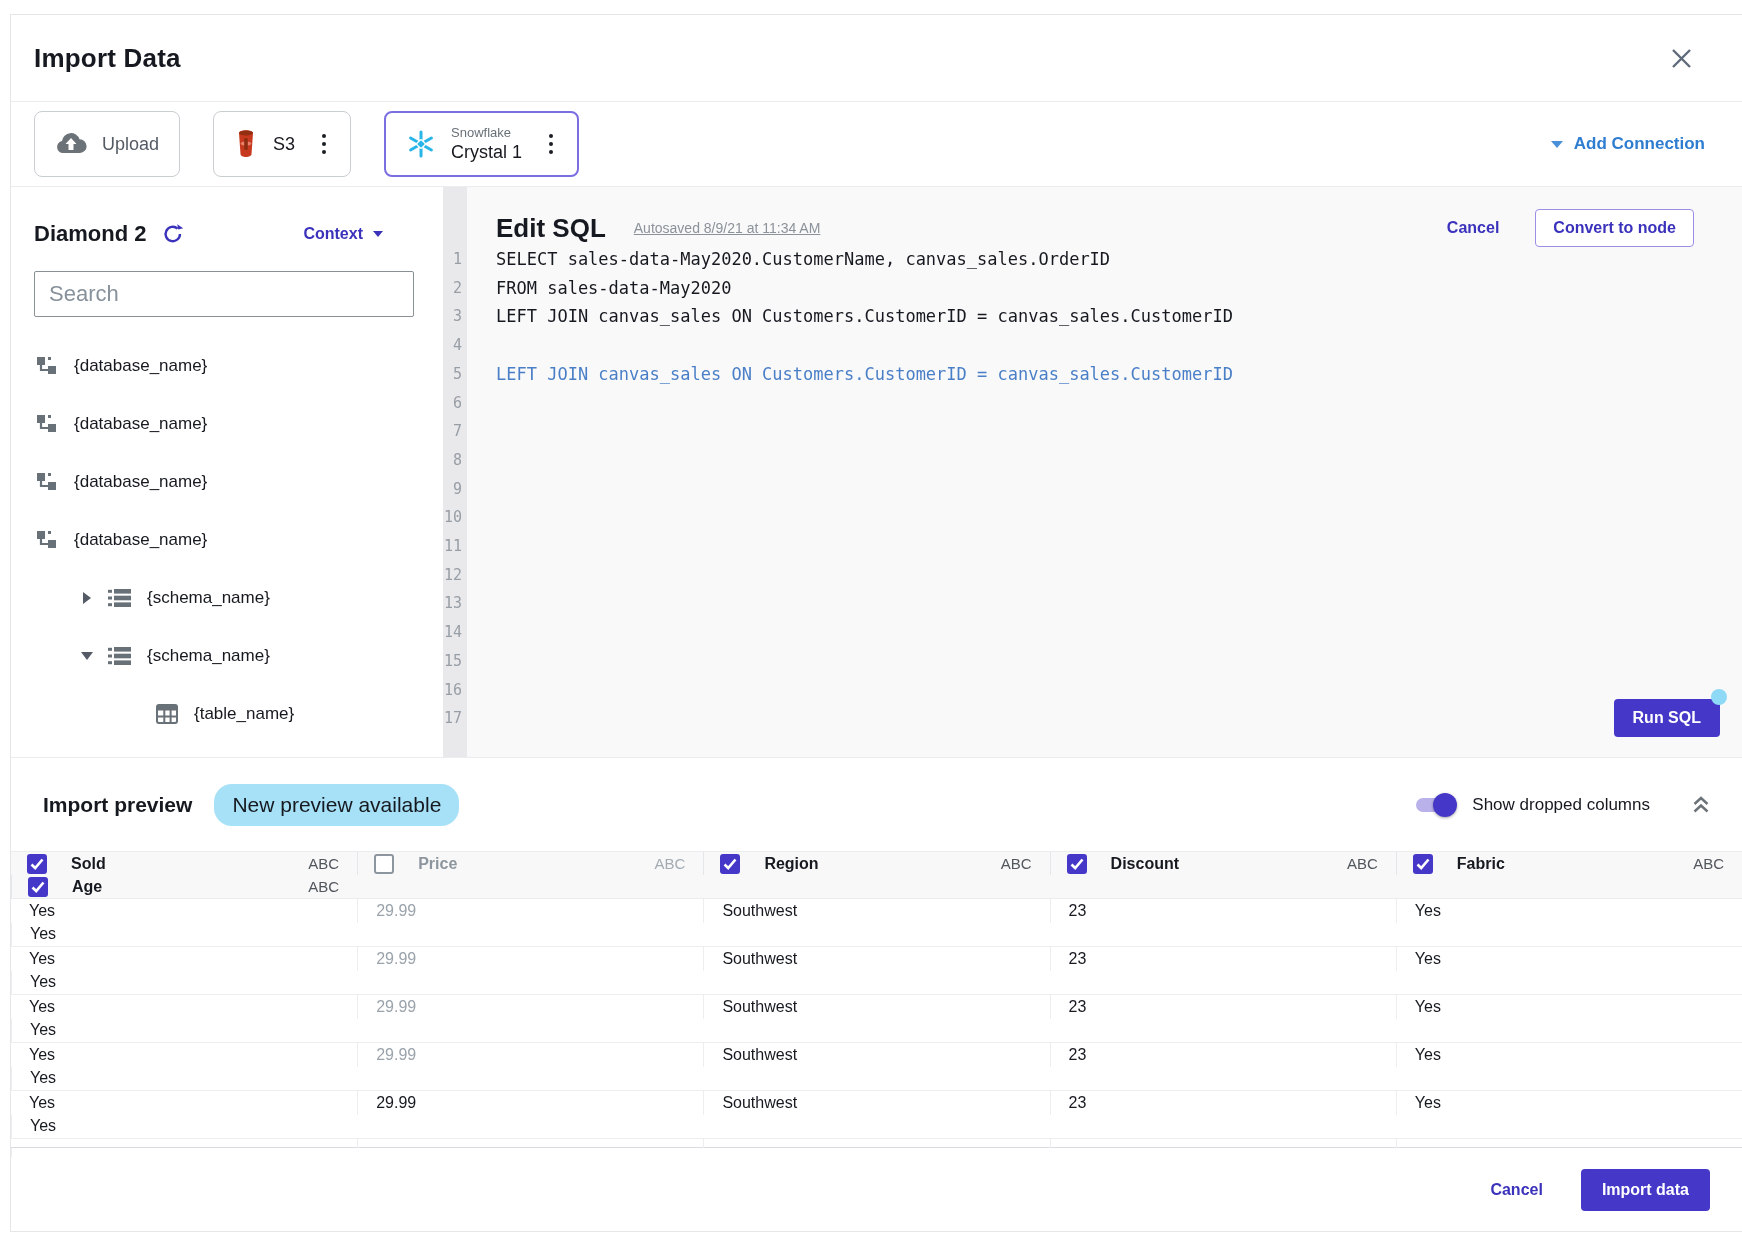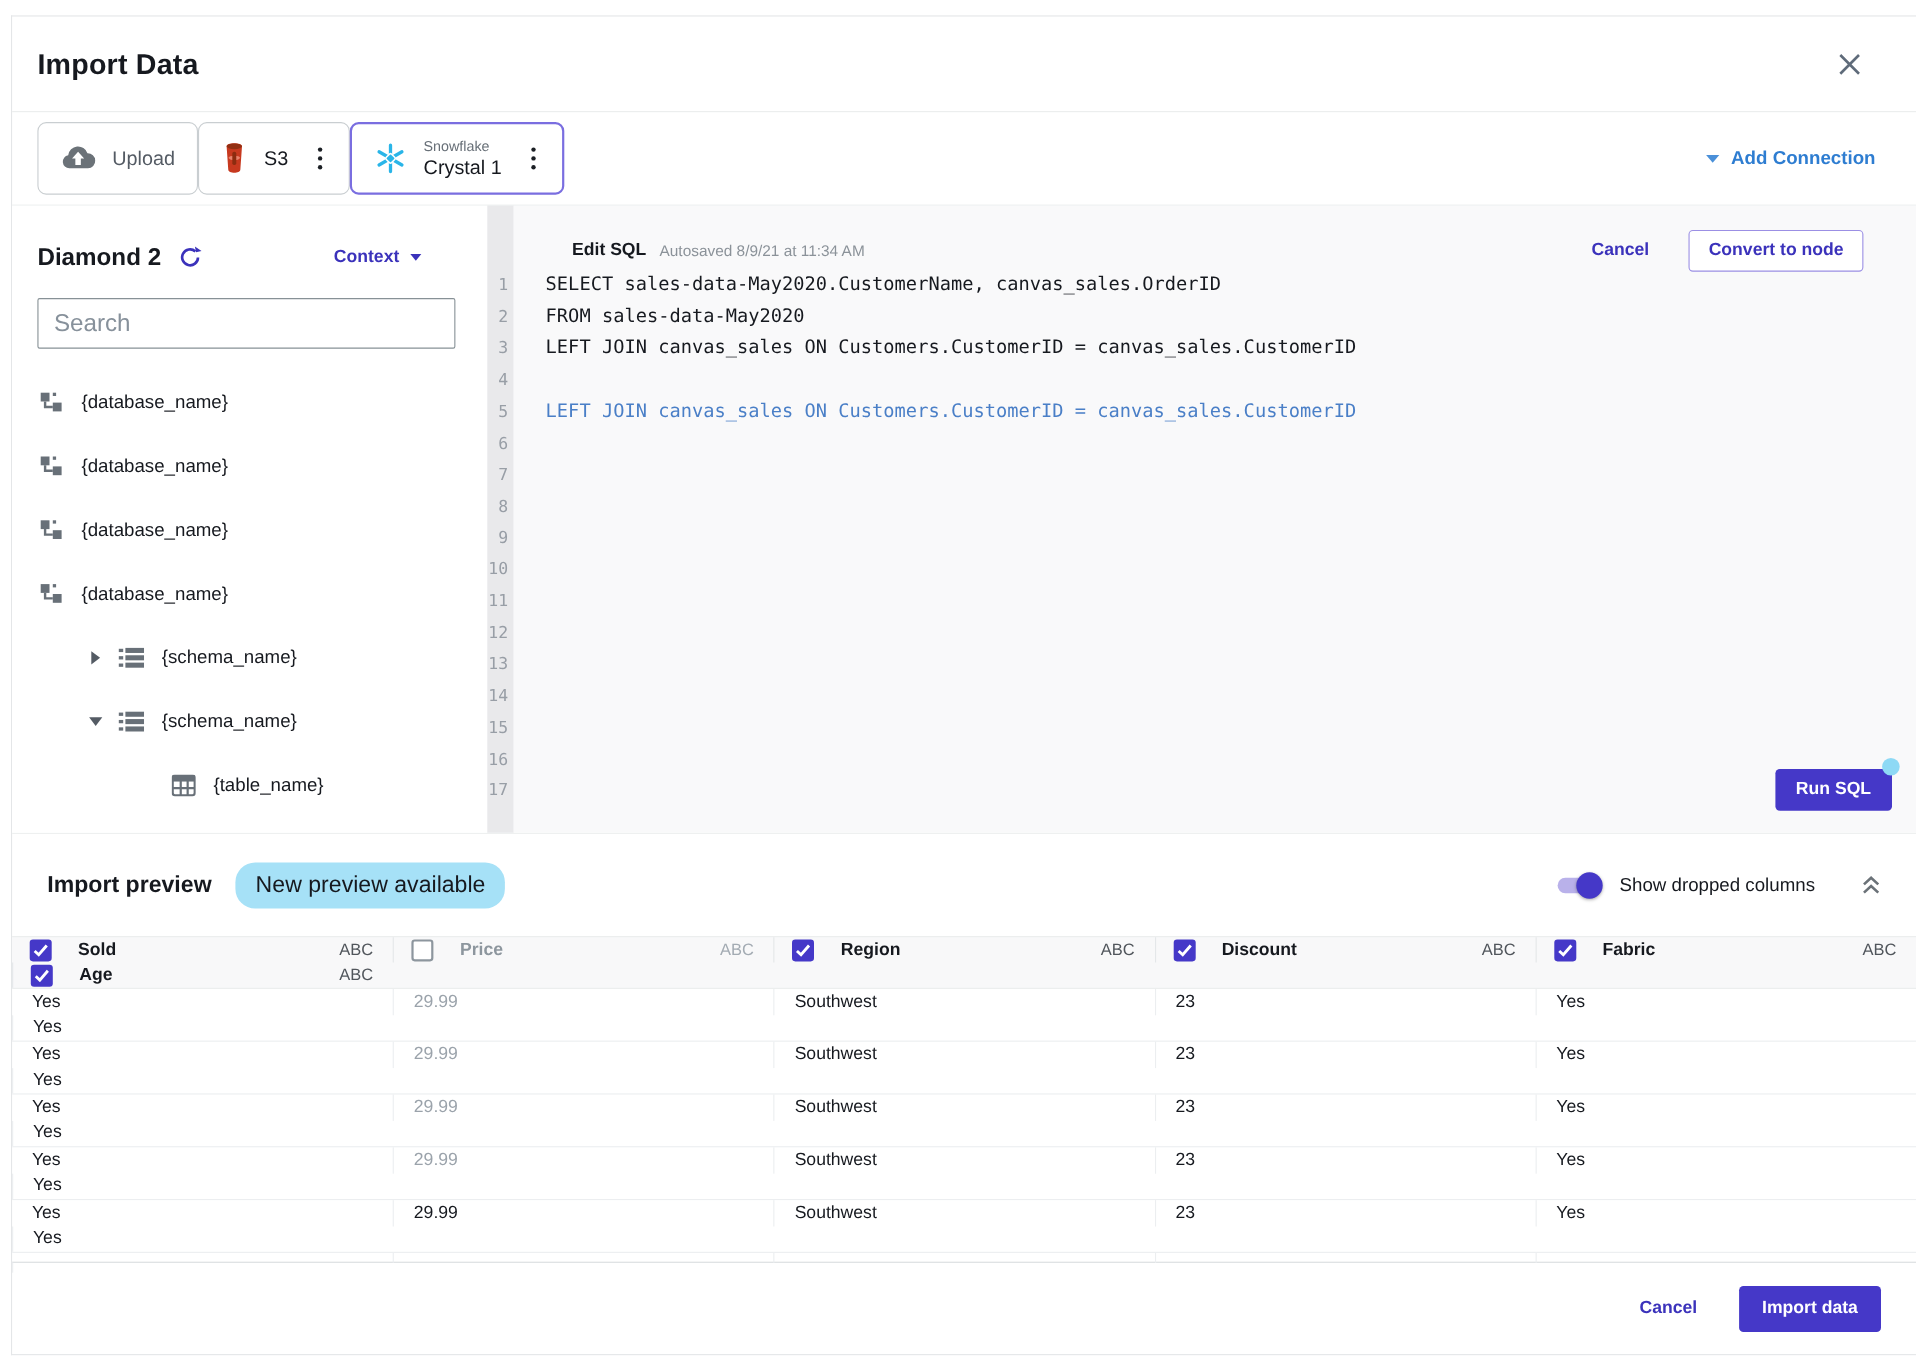--- a/index.html
+++ b/index.html
@@ -11,21 +11,21 @@
 
   
   .modal-header { height:87px; flex:0 0 87px; border-bottom:1px solid #eaeded;
     display:flex; align-items:center; padding:0 48px 0 23px; }
   .modal-title { font-size:26px; font-weight:bold; letter-spacing:.2px; }
   .spacer { flex:1; }
   .close-btn { width:26px; height:26px; cursor:pointer; display:flex; align-items:center; justify-content:center; }
 
   
   .connections { height:85px; flex:0 0 85px; border-bottom:1px solid #eaeded;
-    display:flex; align-items:center; padding:0 37px 0 23px; }
+    display:flex; align-items:center; padding:0 37px 0 23px; gap:33px; }
   .conn-card { height:66px; border:1px solid #c9ced1; border-radius:8px; background:#fff;
     display:flex; align-items:center; padding:0 20px; gap:15px; cursor:pointer; }
   .conn-card.selected { border:2px solid #7a6ee0; }
   .conn-label { font-size:18px; color:#545b64; }
   .conn-label.dark { color:#16191f; }
   .conn-2line { display:flex; flex-direction:column; line-height:1.25; }
   .conn-type { font-size:13px; color:#687078; }
   .conn-name { font-size:18px; color:#16191f; }
   .dots { display:flex; flex-direction:column; gap:4px; margin-left:8px; padding:4px; cursor:pointer; }
   .dots i { width:4px; height:4px; border-radius:50%; background:#1b1f24; display:block; }
@@ -50,22 +50,22 @@
   .tree-label { font-size:17px; color:#16191f; margin-left:16px; }
   .tree-caret { width:12px; display:flex; justify-content:center; margin-right:14px; }
   .tcaret-right { width:0; height:0; border-top:6px solid transparent; border-bottom:6px solid transparent; border-left:8px solid #545b64; }
   .tcaret-down { width:0; height:0; border-left:6px solid transparent; border-right:6px solid transparent; border-top:8px solid #545b64; }
 
   
   .gutter { width:24px; flex:0 0 24px; background:#e9e9eb; padding-top:58px; text-align:right;
     font-family:"DejaVu Sans Mono", monospace; font-size:15px; color:#989ea6; line-height:28.7px; padding-right:5px; }
   .editor { flex:1; background:#f9f9fa; position:relative; }
   .editor-head { position:absolute; top:22px; left:29px; right:48px; height:38px; display:flex; align-items:center; }
-  .editor-title { font-size:16px; font-weight:bold;margin-left:24px; }
-  .autosave { font-size:14px; color:#8b9299; margin-left:12px; }
+  .editor-title { font-size:26px; font-weight:bold; }
+  .autosave { font-size:14px; color:#8b9299; margin-left:28px;text-decoration:underline; }
   .link-indigo { font-size:16px; font-weight:bold; color:#3b32bb; cursor:pointer; }
   .convert-btn { margin-left:36px; height:38px; padding:0 17px; background:#fff; border:1px solid #9b8fe4;
     border-radius:4px; font-size:16px; font-weight:bold; color:#3b32bb; cursor:pointer; font-family:"Liberation Sans",sans-serif; }
   .code { padding:58px 0 0 29px; font-family:"DejaVu Sans Mono", monospace; font-size:17px;
     line-height:28.7px; white-space:pre; color:#16191f; }
   .code .blue { color:#4a7fc7; }
   .run-btn { position:absolute; right:22px; bottom:20px; background:#4538c8; color:#fff; border:none;
     border-radius:4px; font-size:16px; font-weight:bold; padding:10px 19px; cursor:pointer; font-family:"Liberation Sans",sans-serif; }
   .run-dot { position:absolute; right:15px; bottom:52px; width:16px; height:16px; border-radius:50%; background:#8ed9f5; }
 

